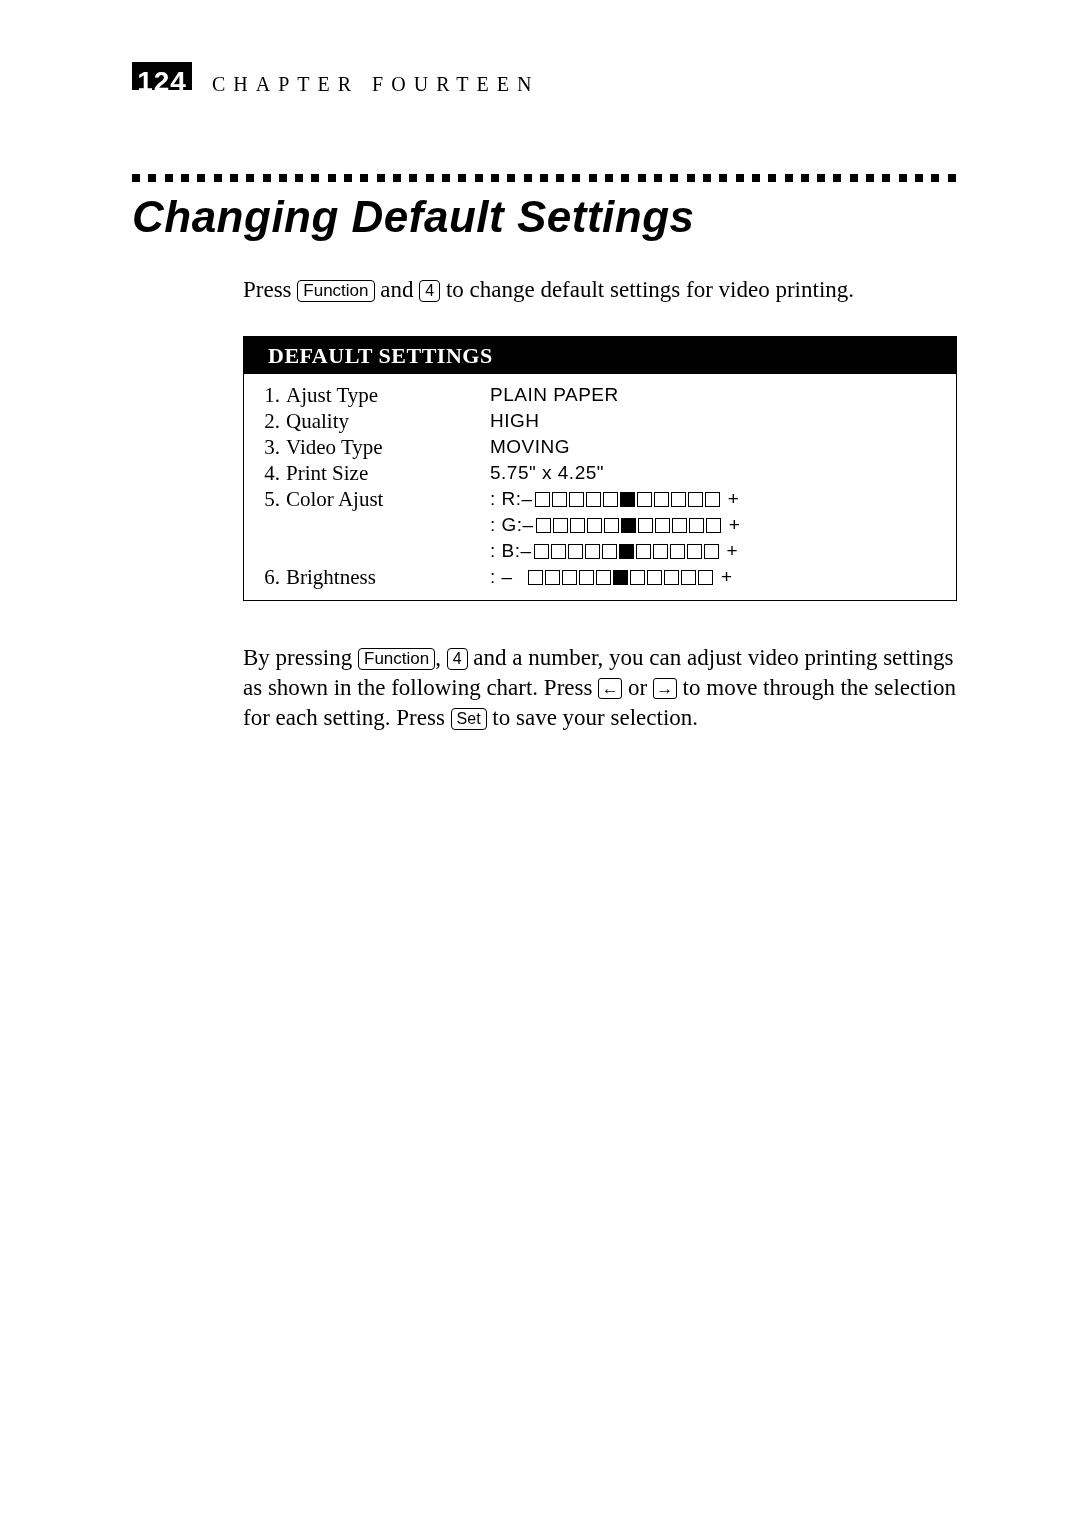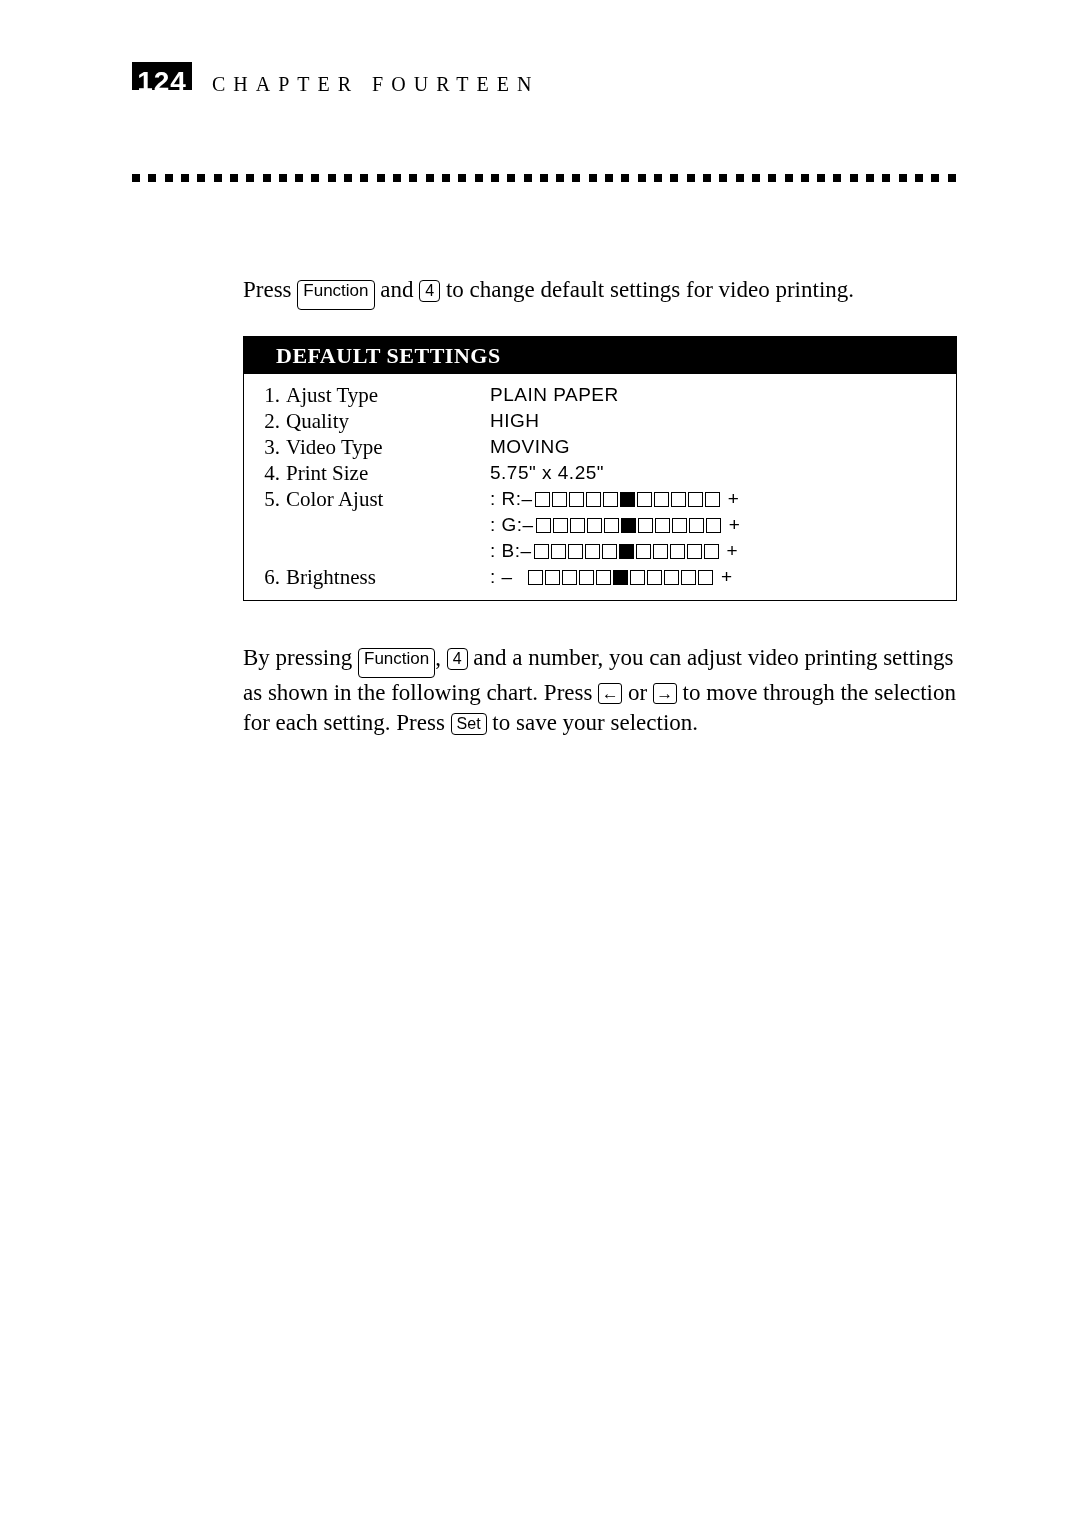--- a/index.html
+++ b/index.html
@@ -75,21 +75,21 @@
     left: 243px;
     font-size: 23px;
     line-height: 28px;
   }
   .key {
     display: inline-block;
     border: 1.5px solid #000;
     border-radius: 4px;
     font-family: Arial, Helvetica, sans-serif;
     font-size: 17px;
-    padding: 0 5px 8px 5px;
+    padding: 0 5px 0 5px;
     line-height: 20px;
     vertical-align: 1px;
   }
   .key-small {
     display: inline-block;
     border: 1.5px solid #000;
     border-radius: 4px;
     font-family: Arial, Helvetica, sans-serif;
     font-size: 16px;
     padding: 0 5px;
@@ -104,21 +104,21 @@
     width: 714px;
     border: 1.5px solid #000;
     box-sizing: border-box;
   }
   .settings-header {
     background: #000;
     color: #fff;
     font-family: "Times New Roman", Times, serif;
     font-weight: bold;
     font-size: 22px;
-    padding: 6px 14px 5px 32px;
+    padding: 6px 14px 5px 24px;
     letter-spacing: 0.5px;
   }
   .settings-body {
     padding: 8px 10px 10px 12px;
   }
   .settings-row {
     display: flex;
     font-size: 21px;
     line-height: 26px;
     margin-bottom: 0;
@@ -248,20 +248,21 @@
       <span></span>
       <span></span>
       <span></span>
       <span></span>
       <span></span>
       <span></span>
       <span></span>
       <span></span>
     </div>
 
+  <div class="heading">Changing Default Settings</div>
 
   <div class="intro-line">
     <span>Press </span><span class="key">Function</span><span> and </span><span class="key-small">4</span><span> to change default settings for video printing.</span>
   </div>
 
   <div class="settings-box">
     <div class="settings-header">DEFAULT SETTINGS</div>
     <div class="settings-body" id="settings-body">
         <div class="settings-row">
           <div class="col-num">1.</div>

